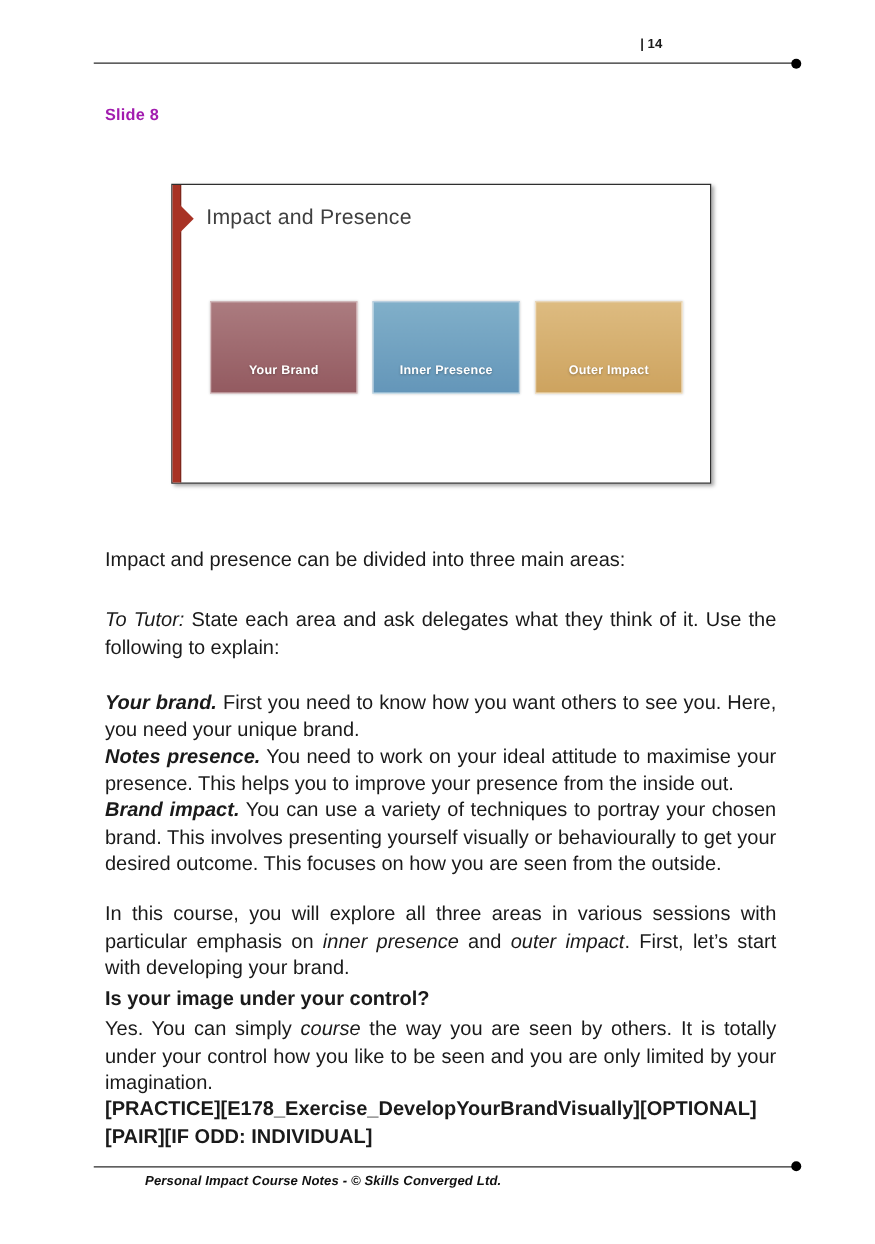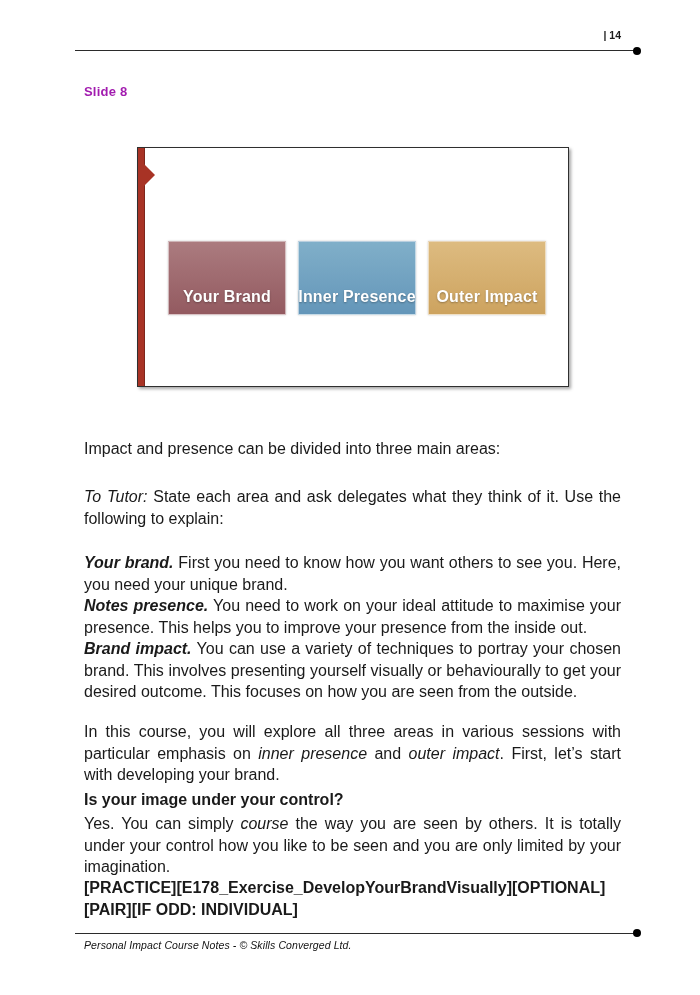--- a/index.html
+++ b/index.html
@@ -11,21 +11,21 @@
     position:relative;
     overflow:hidden;
   }
   .abs { position:absolute; }
 
   
   .rule { height:1px; background:#2b2b2b; }
   .rule-dot { width:8px; height:8px; border-radius:50%; background:#000; }
   .page-number {
     font-size:10.5px; font-weight:bold; color:#1a1a1a;
-    text-align:right;
+    text-align:center;
   }
 
   .slide-heading { font-size:13px; font-weight:bold; color:#a21caf; letter-spacing:.2px; }
 
   
   .slide {
     left:137px; top:147px; width:430px; height:238px;
     background:#ffffff;
     border:1px solid #2f2f2f;
     box-shadow:2px 2px 3px rgba(0,0,0,0.35);
@@ -47,56 +47,58 @@
     position:absolute; left:27px; top:16px;
     font-size:17px; color:#3f3f3f; letter-spacing:.2px;
   }
   .slide-box {
     position:absolute; top:93px; width:116px; height:72px;
     display:flex; align-items:center; justify-content:center;
     border:1px solid rgba(255,255,255,0.55);
     box-shadow:0 0 2px rgba(0,0,0,0.2);
   }
   .slide-box .box-label {
-    color:#ffffff; font-size:16px; font-weight:bold; letter-spacing:.2px;
+    color:#ffffff; font-size:10px; font-weight:bold; letter-spacing:.2px;
     text-shadow:0 1px 2px rgba(0,0,0,0.3);
     white-space:nowrap;
     margin-top:37px;
   }
   .box-1 { left:30px; }
   .box-2 { left:160px; }
   .box-3 { left:290px; }
 
   
   .para {
     left:84px; width:537px; position:absolute;
     font-size:16px; line-height:21.5px; color:#1a1a1a;
   }
   .just { text-align:justify; }
   .seg-i  { font-style:italic; }
   .seg-b  { font-weight:bold; }
   .seg-bi { font-weight:bold; font-style:italic;margin-top:40px; }
 
   .footer-text {
-    font-size:10.5px; font-weight:normal; font-style:italic; color:#111;
+    font-size:10.5px; font-weight:bold; font-style:italic; color:#111;
     letter-spacing:.1px;
+    margin-left:32px;
   }
 </style>
 </head>
 <body>
 
 <div class="abs page-number" style="left:421px; top:29px; width:200px;">| 14</div>
 <div class="abs rule" style="left:75px; top:50px; width:559px;"></div>
 <div class="abs rule-dot" style="left:633px; top:47px;"></div>
 
 <div class="abs slide-heading" style="left:84px; top:84px;">Slide 8</div>
 
 <div class="slide">
   <div class="slide-accent-bar"></div>
   <div class="slide-arrow"></div>
+  <div class="slide-title">Impact and Presence</div>
 
   <div class="slide-box box-1" style="background: linear-gradient(rgb(171, 123, 127), rgb(147, 90, 96));">
     <span class="box-label">Your Brand</span>
   </div>
   <div class="slide-box box-2" style="background: linear-gradient(rgb(128, 175, 201), rgb(100, 150, 185));">
     <span class="box-label">Inner Presence</span>
   </div>
   <div class="slide-box box-3" style="background: linear-gradient(rgb(221, 187, 128), rgb(205, 163, 95));">
     <span class="box-label">Outer Impact</span>
   </div>

